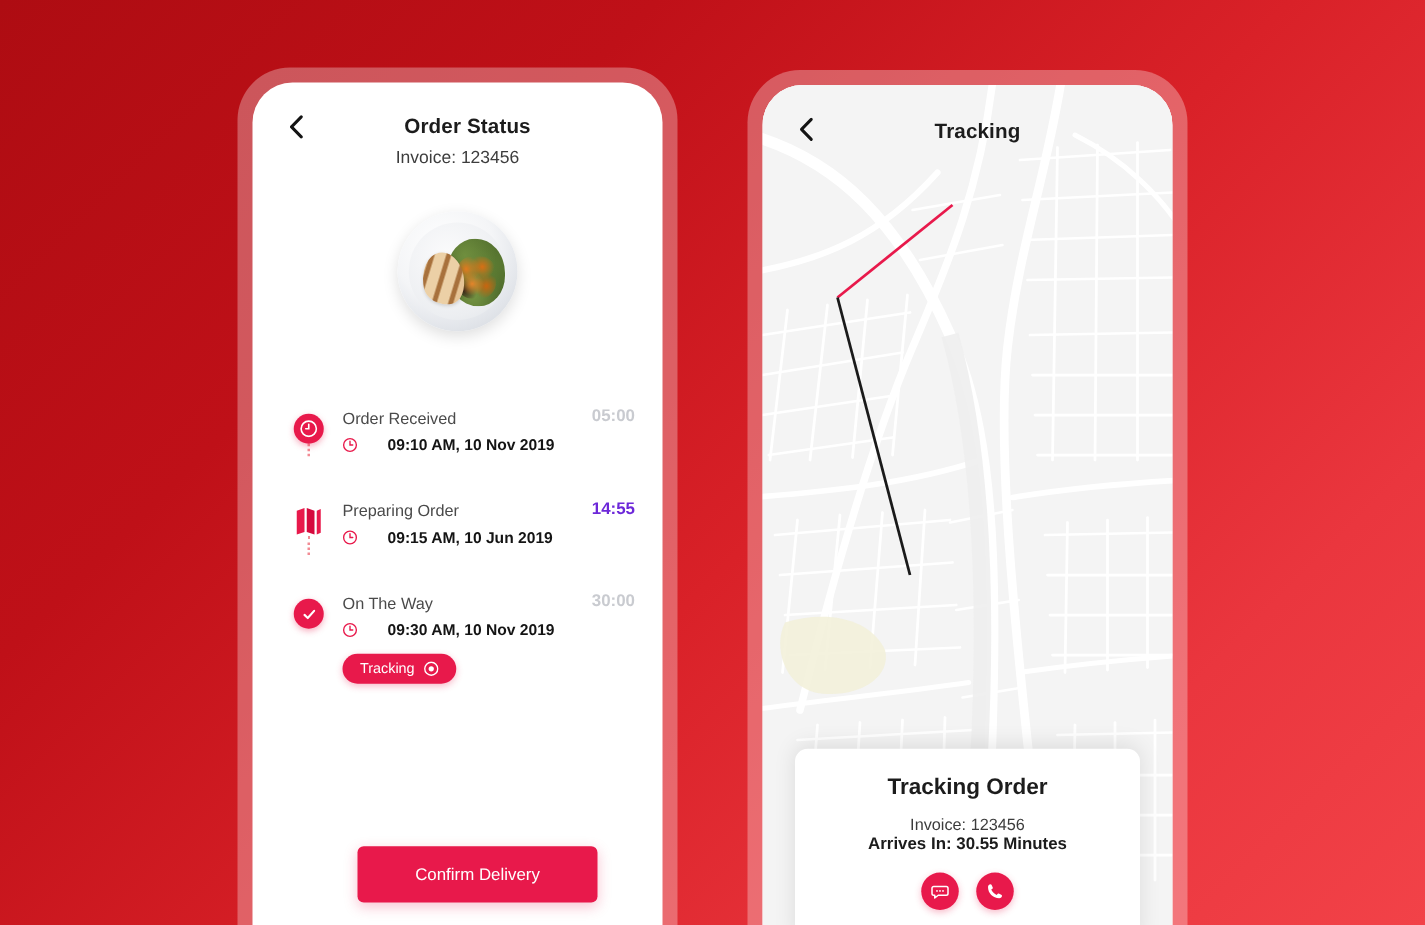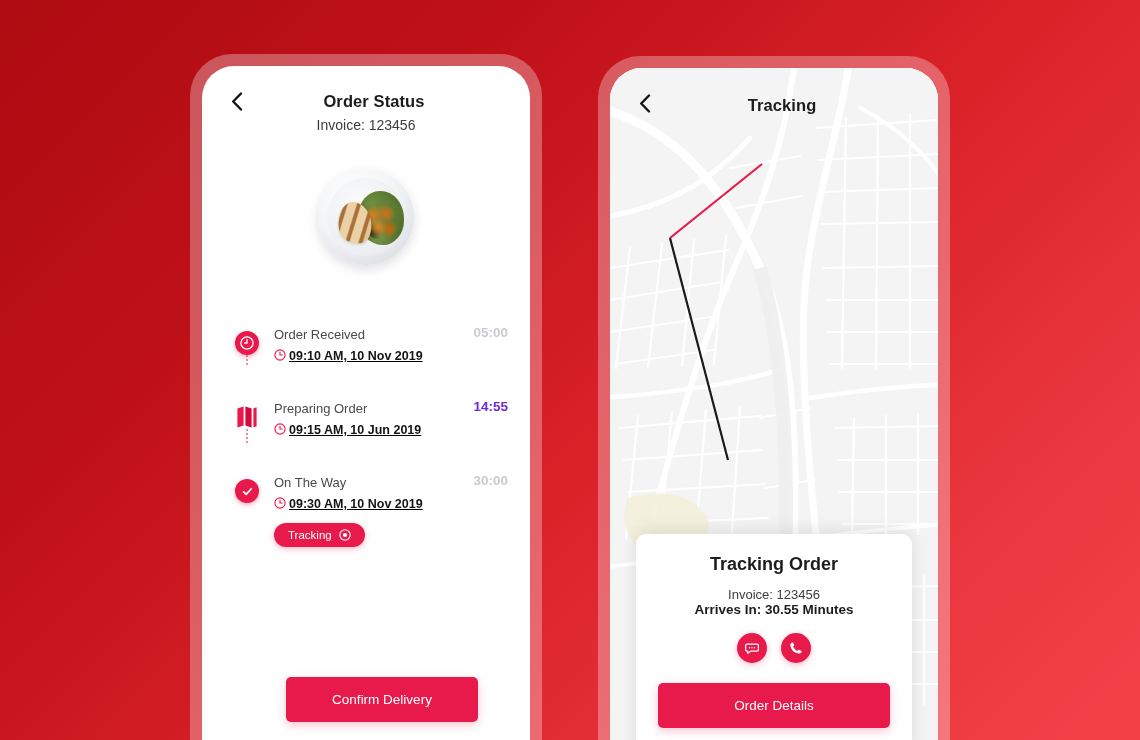--- a/index.html
+++ b/index.html
@@ -162,23 +162,22 @@
     z-index: 1;
   }
   .tl-body { flex: 1; padding-left: 10px; padding-top: 4px; }
   .tl-label {
     font-size: 13px;
     color: #4a4a4a;
     margin-bottom: 7px;
   }
   .tl-timerow {
     display: flex;
-    align-items: flex-start;
-    gap: 3px;
-    text-decoration: underline;
+    align-items: center;
+    gap: 24px;
   }
   .tl-date {
     font-size: 12.5px;
     font-weight: bold;
     color: #141414;
   }
   .tl-dur {
     font-size: 13.5px;
     font-weight: bold;
     padding-top: 2px;
@@ -529,19 +528,16 @@
         </div>
         <div class="action-circle">
           <svg width="16" height="16" viewBox="0 0 16 16">
             <path d="M4.4 2.4 C3.4 2.4 2.4 3.4 2.4 4.6 c0 5 4 9 9 9 1.2 0 2.2-1 2.2-2
                      0-.4-.2-.7-.6-.9l-2-.9c-.4-.2-.8 0-1 .3l-.6.9C7.6 10.2 5.8 8.4 5 6.6 l.9-.6
                      c.4-.2.5-.6.3-1l-.9-2c-.2-.4-.5-.6-.9-.6 Z" fill="#fff"></path>
           </svg>
         </div>
       </div>
 
-      <div id="order-details-wrap">
-        <button class="primary-btn">Order Details</button>
-      </div>
     </div>
 
   </div>
 </div>
 
 </body></html>

